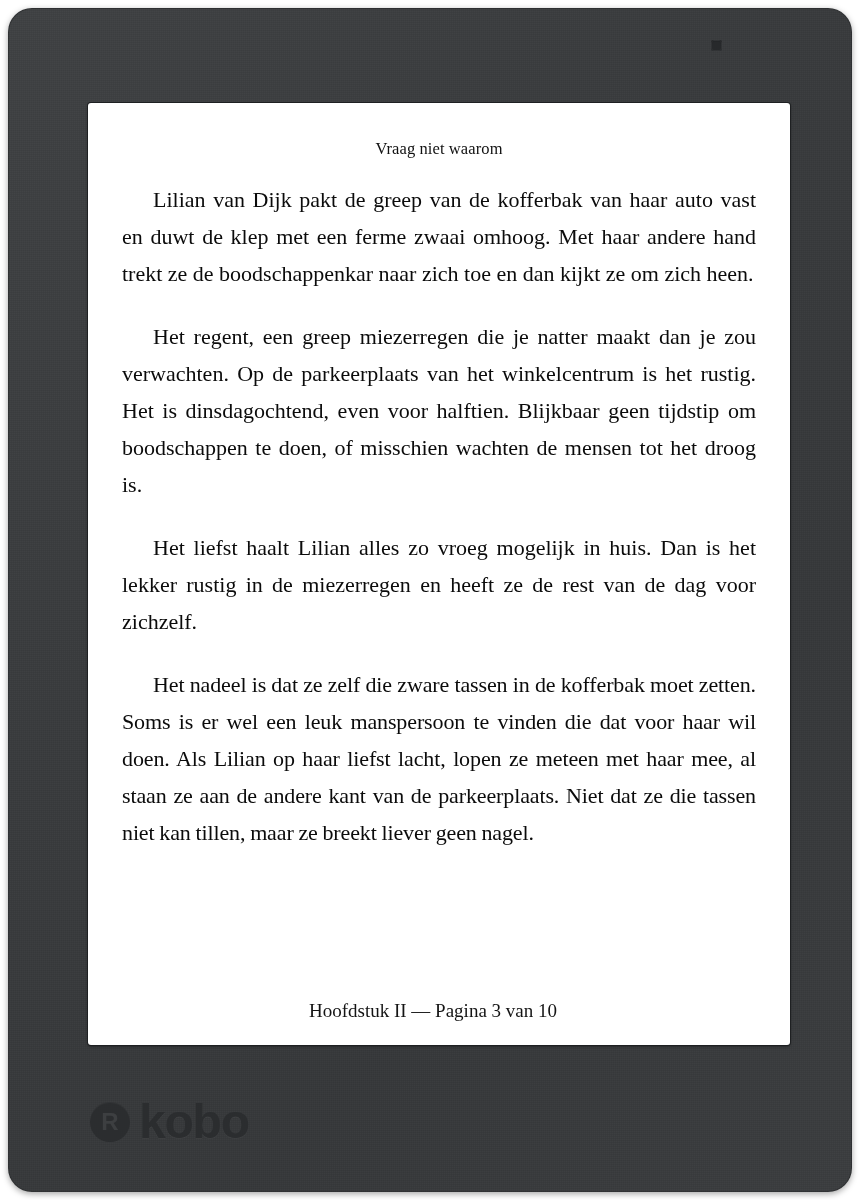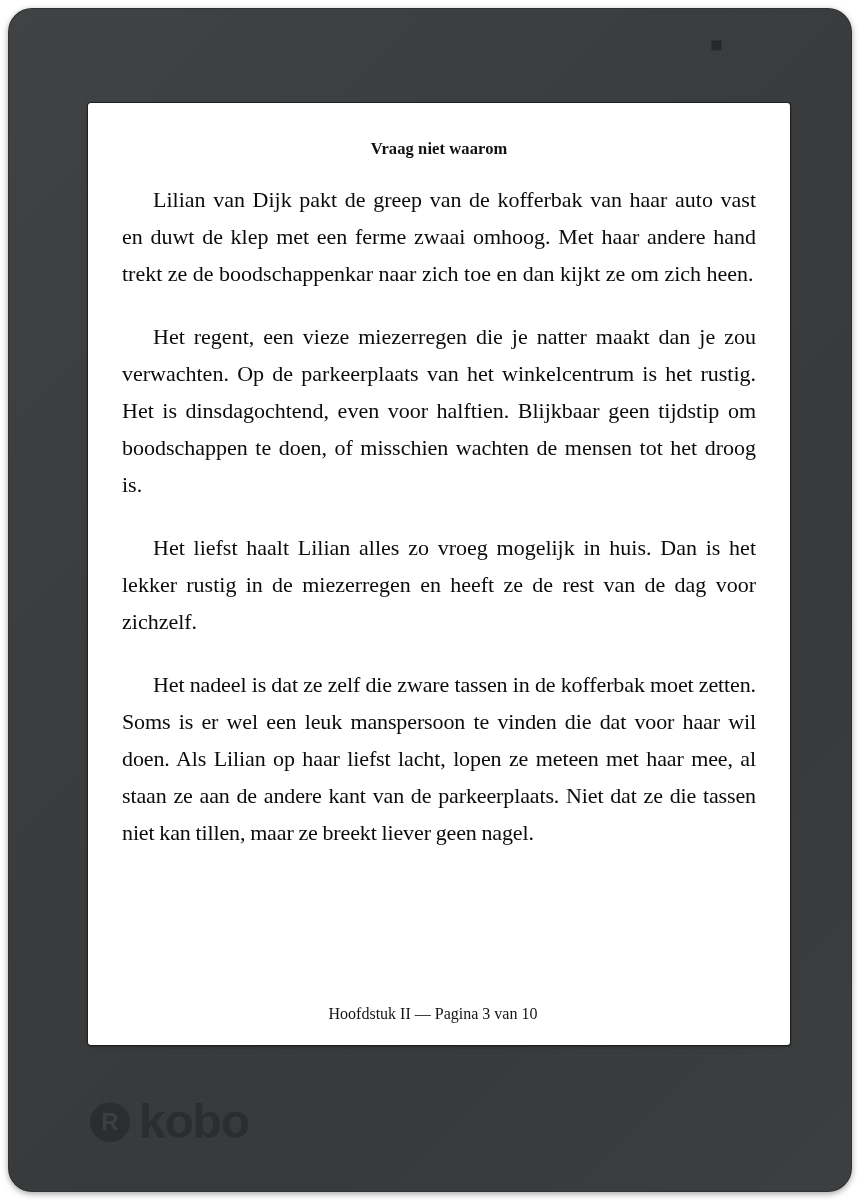--- a/index.html
+++ b/index.html
@@ -88,21 +88,21 @@
     color: #0d0d0d;
   }
 
   .running-head {
     text-align: center;
     font-size: 16.5px;
     line-height: 1.2;
     letter-spacing: 0.1px;
     color: #111111;
     margin: 0 0 22px 0;
-    font-weight: 700;
+    font-weight: 400;
   }
 
   .body-text {
     font-size: 22px;
     line-height: 37px;
     text-align: justify;
     text-justify: inter-word;
     color: #0b0b0b;
     hyphens: none;
   }
@@ -118,21 +118,21 @@
     word-spacing: -0.6px;
     letter-spacing: -0.12px;
   }
 
   .page-footer {
     position: absolute;
     left: 34px;
     right: 46px;
     bottom: 22px;
     text-align: center;
-    font-size: 16px;
+    font-size: 19px;
     line-height: 1.2;
     color: #141414;
   }
 
   
   .kobo-logo {
     position: absolute;
     left: 82px;
     top: 1090px;
     display: flex;
@@ -177,21 +177,21 @@
 
     <div class="sensor"></div>
 
     <div class="screen">
       <div class="page">
 
         <div class="running-head">Vraag niet waarom</div>
 
         <div class="body-text">
           <p>Lilian van Dijk pakt de greep van de kofferbak van haar auto vast en duwt de klep met een ferme zwaai omhoog. Met haar andere hand trekt ze de boodschappenkar naar zich toe en dan kijkt ze om zich heen.</p>
-          <p>Het regent, een vieze miezerregen die je natter maakt dan je zou verwachten. Op de parkeerplaats van het winkelcentrum is het rustig. Het is dinsdagochtend, even voor halftien. Blijkbaar geen tijdstip om boodschappen te doen, of misschien wachten de mensen tot het droog is.</p>
+          <p>Het regent, een greep miezerregen die je natter maakt dan je zou verwachten. Op de parkeerplaats van het winkelcentrum is het rustig. Het is dinsdagochtend, even voor halftien. Blijkbaar geen tijdstip om boodschappen te doen, of misschien wachten de mensen tot het droog is.</p>
           <p>Het liefst haalt Lilian alles zo vroeg mogelijk in huis. Dan is het lekker rustig in de miezerregen en heeft ze de rest van de dag voor zichzelf.</p>
           <p class="tight">Het nadeel is dat ze zelf die zware tassen in de kofferbak moet zetten. Soms is er wel een leuk manspersoon te vinden die dat voor haar wil doen. Als Lilian op haar liefst lacht, lopen ze meteen met haar mee, al staan ze aan de andere kant van de parkeerplaats. Niet dat ze die tassen niet kan tillen, maar ze breekt liever geen nagel.</p>
         </div>
 
         <div class="page-footer">Hoofdstuk II — Pagina 3 van 10</div>
 
       </div>
     </div>
 
     <div class="kobo-logo">

